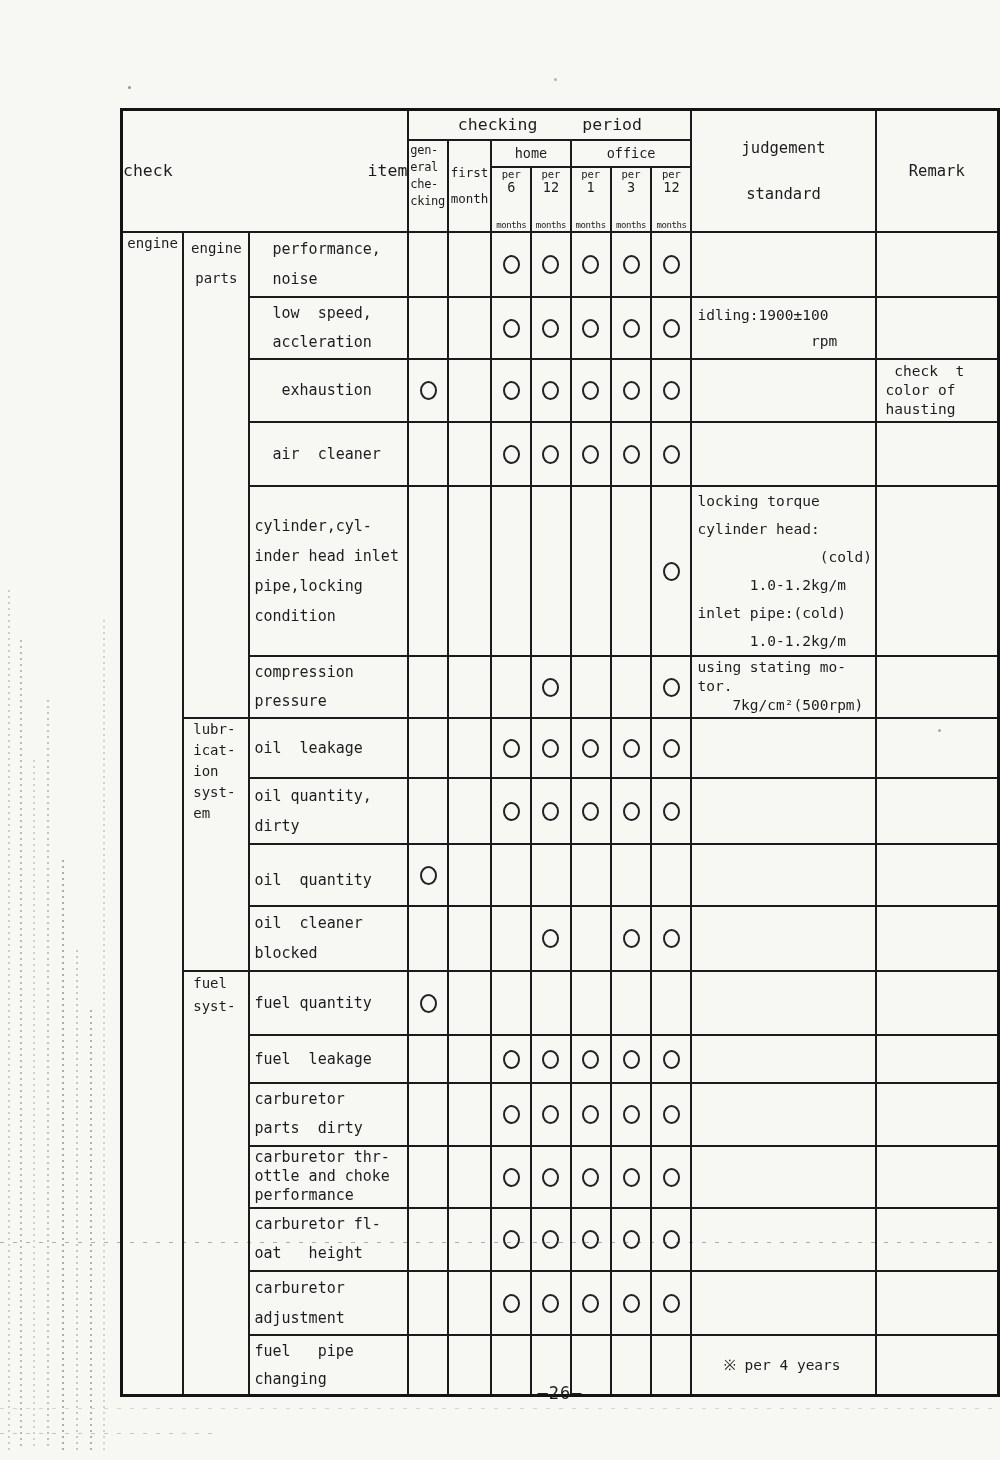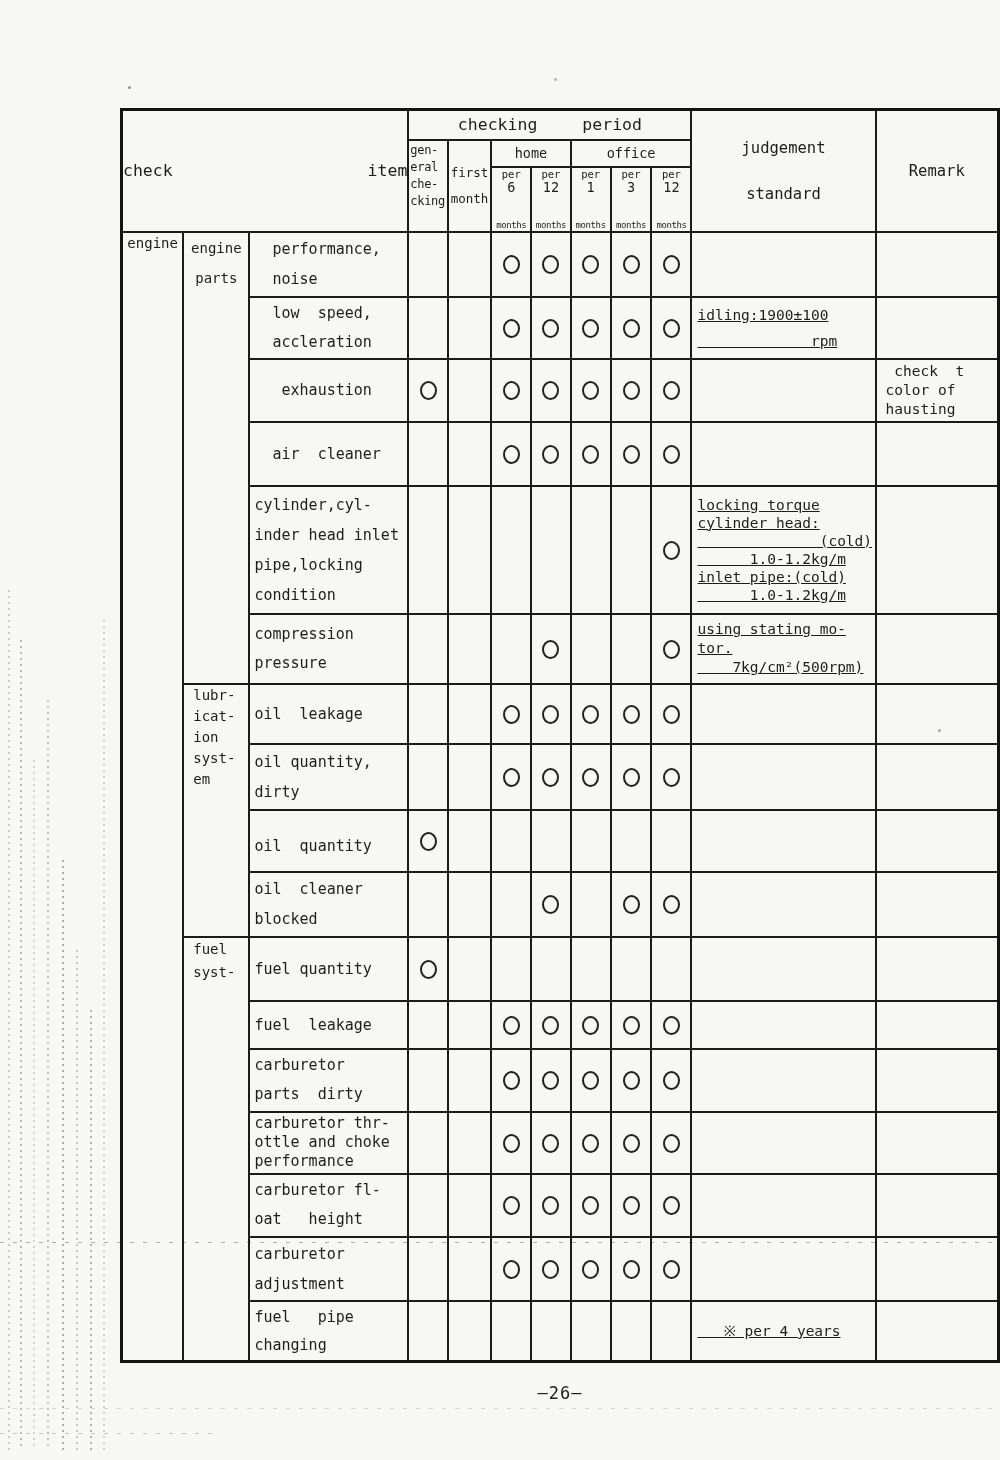--- a/index.html
+++ b/index.html
@@ -44,21 +44,21 @@
   .sec-left .pre{padding-left:9px;}
   .item-cell{vertical-align:middle;font-size:15px;}
   .item-cell .pre{padding-left:4px;}
   .mark-cell{text-align:center;vertical-align:middle;}
   .circle{
     display:inline-block;width:17px;height:19px;
     border:2px solid #222;border-radius:50%;box-sizing:border-box;
     vertical-align:middle;
   }
   .judge-cell{vertical-align:middle;font-size:14.5px;}
-  .judge-cell .pre{padding-left:5px;text-decoration:underline;}
+  .judge-cell .pre{padding-left:5px;}
   .remark-cell{vertical-align:middle;font-size:14.5px;}
   .remark-cell .pre{padding-left:9px;}
   
   .page-num{
     position:absolute;left:0;top:1383px;width:1000px;
     text-align:center;font-size:17px;letter-spacing:1px;
   }
   .page-num span{margin-left:120px;}
   
   .vn{position:absolute;width:2px;pointer-events:none;
@@ -249,30 +249,30 @@
 condition</div>
         </td>
         <td class="mark-cell"></td>
         <td class="mark-cell"></td>
         <td class="mark-cell"></td>
         <td class="mark-cell"></td>
         <td class="mark-cell"></td>
         <td class="mark-cell"></td>
         <td class="mark-cell"><span class="circle"></span></td>
         <td class="judge-cell">
-          <div class="pre" style="line-height: 18px;">locking torque
+          <div class="pre" style="line-height: 28px;">locking torque
 cylinder head:
               (cold)
       1.0-1.2kg/m
 inlet pipe:(cold)
       1.0-1.2kg/m</div>
         </td>
         <td class="remark-cell"></td>
       </tr>
-      <tr style="height: 70px;">
+      <tr style="height: 62px;">
         <td class="item-cell">
           <div class="pre" style="line-height: 29px;">compression
 pressure</div>
         </td>
         <td class="mark-cell"></td>
         <td class="mark-cell"></td>
         <td class="mark-cell"></td>
         <td class="mark-cell"><span class="circle"></span></td>
         <td class="mark-cell"></td>
         <td class="mark-cell"></td>

